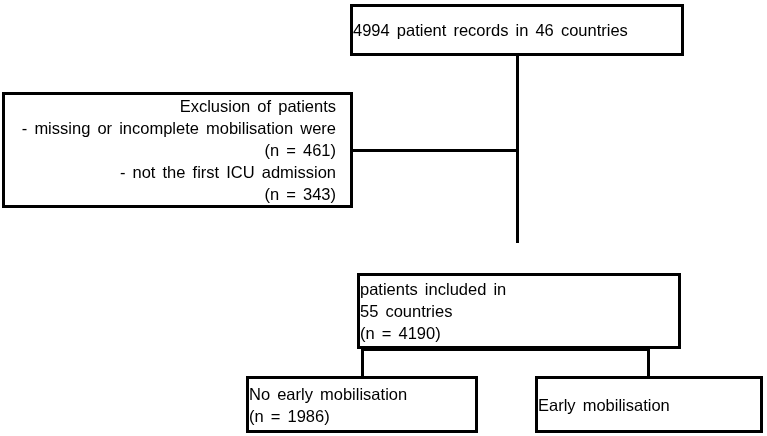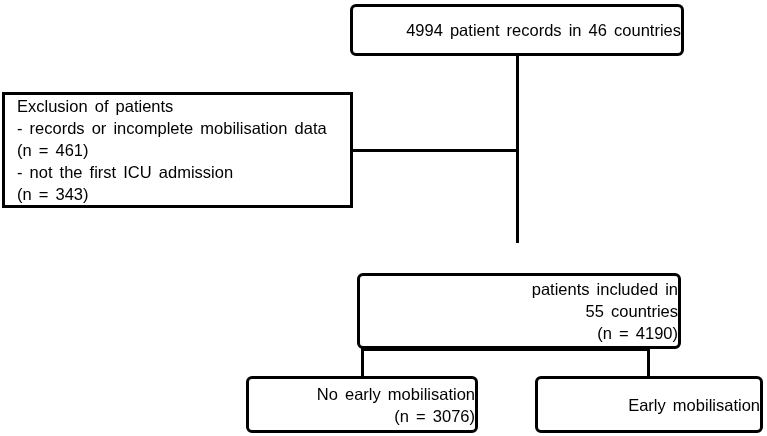--- a/index.html
+++ b/index.html
@@ -22,29 +22,28 @@
     border: 3px solid #000000;
     background: #ffffff;
     display: flex;
     flex-direction: column;
     justify-content: center;
     font-size: 16.5px;
     line-height: 22px;
     word-spacing: 2.5px;
   }
   .node.center {
-    align-items: flex-end;
+    align-items: flex-start;
     text-align: center;
-    border-radius: 6px;
   }
   .node.left {
-    align-items: flex-start;
+    align-items: flex-end;
     text-align: left;
     padding-left: 12px;
-    padding-right: 6px;
+    padding-right: 14px;
   }
   .node .line {
     white-space: nowrap;
   }
   .connector {
     position: absolute;
     background: #000000;
   }
   
   #box-collected { left: 350px; top: 4px;   width: 334px; height: 52px; }
@@ -71,34 +70,34 @@
   <div class="connector" id="conn-branch-bar"></div>
   <div class="connector" id="conn-stub-no-early"></div>
   <div class="connector" id="conn-stub-early"></div>
 
   <div class="node center" id="box-collected">
     <div class="line">4994 patient records in 46 countries</div>
   </div>
 
   <div class="node left" id="box-exclusion">
     <div class="line">Exclusion of patients</div>
-    <div class="line">- records or incomplete mobilisation data</div>
+    <div class="line">- missing or incomplete mobilisation were</div>
     <div class="line">(n = 461)</div>
     <div class="line">- not the first ICU admission</div>
     <div class="line">(n = 343)</div>
   </div>
 
   <div class="node center" id="box-included">
     <div class="line">patients included in</div>
     <div class="line">55 countries</div>
     <div class="line">(n = 4190)</div>
   </div>
 
   <div class="node center" id="box-no-early">
     <div class="line">No early mobilisation</div>
-    <div class="line">(n = 3076)</div>
+    <div class="line">(n = 1986)</div>
   </div>
 
   <div class="node center" id="box-early">
     <div class="line">Early mobilisation</div>
   </div>
 
 </div>
 
 </body></html>

